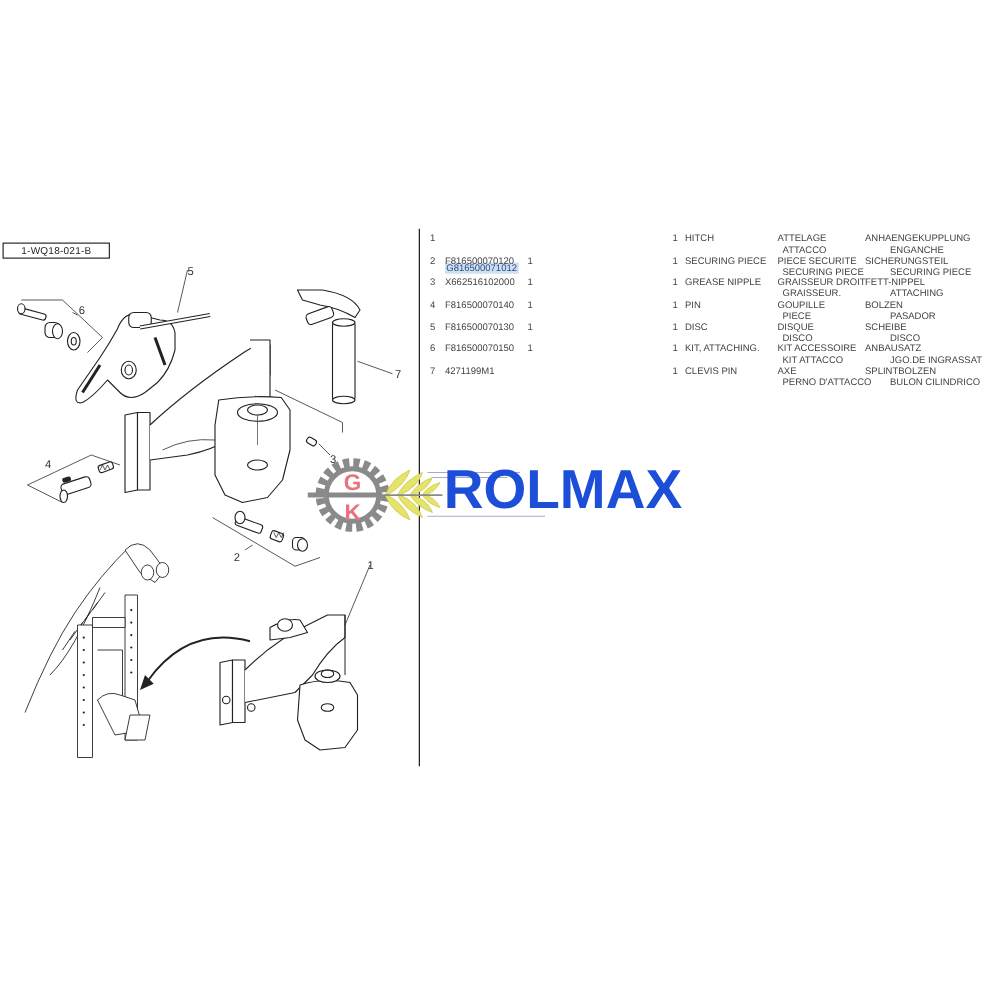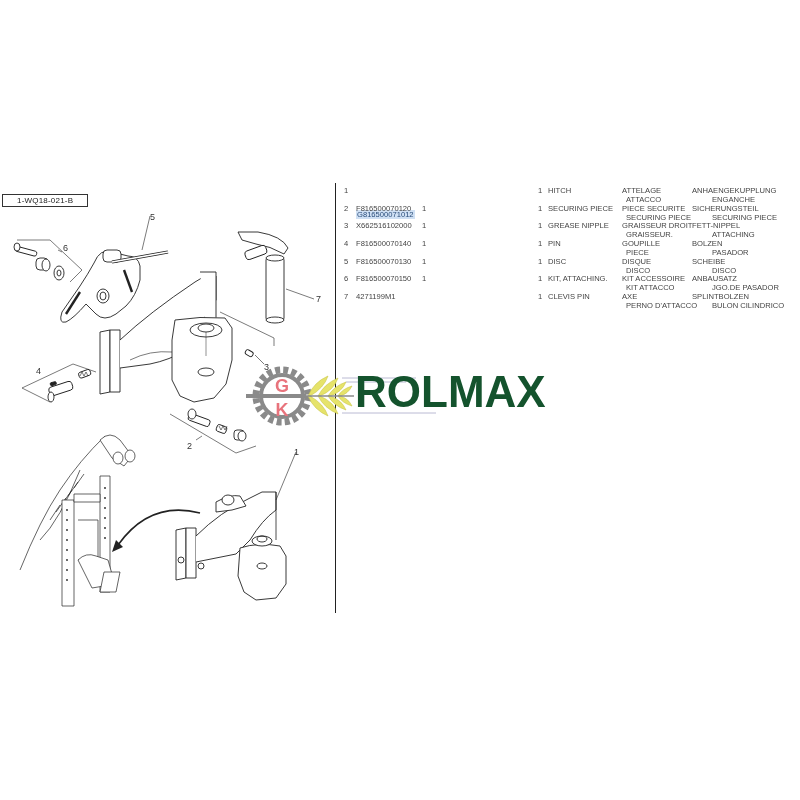--- a/index.html
+++ b/index.html
@@ -13,21 +13,21 @@
   .c-pn { position:absolute; left:12px; }
   .c-pn.hl { background:#cfe0f4; color:#2a4d7a; padding:0 1px;margin-top:24px; }
   .c-qty1 { position:absolute; left:78px; }
   .c-qty2 { position:absolute; left:194px; }
   .c-desc { position:absolute; left:204px;text-align:right; }
   .c-fr { position:absolute; left:278px; }
   .c-de { position:absolute; left:348px; }
   .c-fr2 { position:absolute; left:282px; top:8.6px; }
   .c-de2 { position:absolute; left:368px; top:8.6px; }
   .logo { position:absolute; left:246px; top:358px; width:300px; height:80px; }
-  .logo-text { position:absolute; left:355px; top:367px; font-size:44px; font-weight:bold; color:#14532d; letter-spacing:0px; font-family:"Liberation Sans", sans-serif; }
+  .logo-text { position:absolute; left:355px; top:367px; font-size:44px; font-weight:bold; color:#1d4ed8; letter-spacing:0px; font-family:"Liberation Sans", sans-serif; }
   .callout { font-family:"Liberation Sans", sans-serif; font-size:9px; fill:#333; }
 </style>
 </head>
 <body>
 
 <div class="ref-box">1-WQ18-021-B</div>
 
 <svg class="diagram" viewBox="0 200 335 420" width="335" height="420" xmlns="http://www.w3.org/2000/svg">
   <g fill="none" stroke="#222" stroke-width="0.9" stroke-linejoin="round">
 
@@ -224,21 +224,21 @@
   </div>
   <div class="row" style="top:88px;">
     <span class="c-idx">6</span>
     <span class="c-pn">F816500070150</span>
     <span class="c-qty1">1</span>
     <span class="c-qty2">1</span>
     <span class="c-desc">KIT, ATTACHING.</span>
     <span class="c-fr">KIT ACCESSOIRE</span>
     <span class="c-de">ANBAUSATZ</span>
     <span class="c-fr2">KIT ATTACCO</span>
-    <span class="c-de2">JGO.DE PASADOR</span>
+    <span class="c-de2">JGO.DE INGRASSAT</span>
   </div>
   <div class="row" style="top:106px;">
     <span class="c-idx">7</span>
     <span class="c-pn">4271199M1</span>
     <span class="c-qty2">1</span>
     <span class="c-desc">CLEVIS PIN</span>
     <span class="c-fr">AXE</span>
     <span class="c-de">SPLINTBOLZEN</span>
     <span class="c-fr2">PERNO D'ATTACCO</span>
     <span class="c-de2">BULON CILINDRICO</span>

